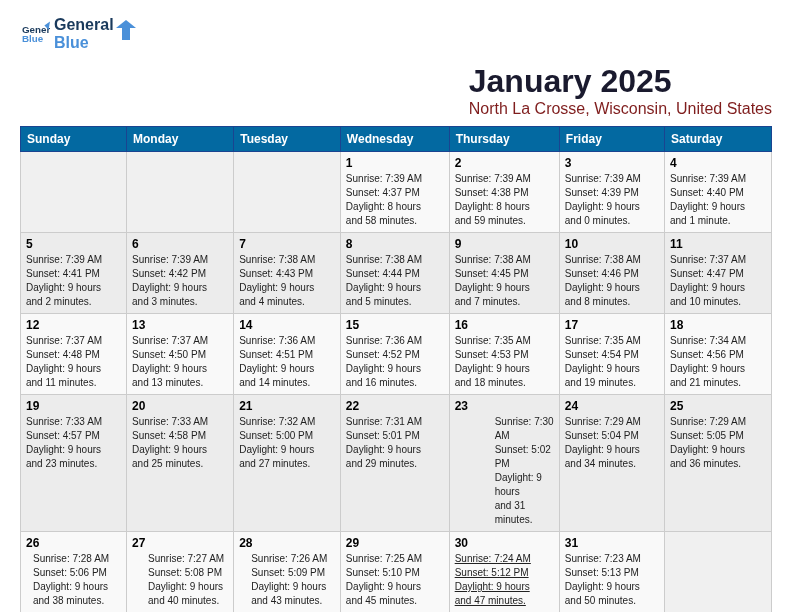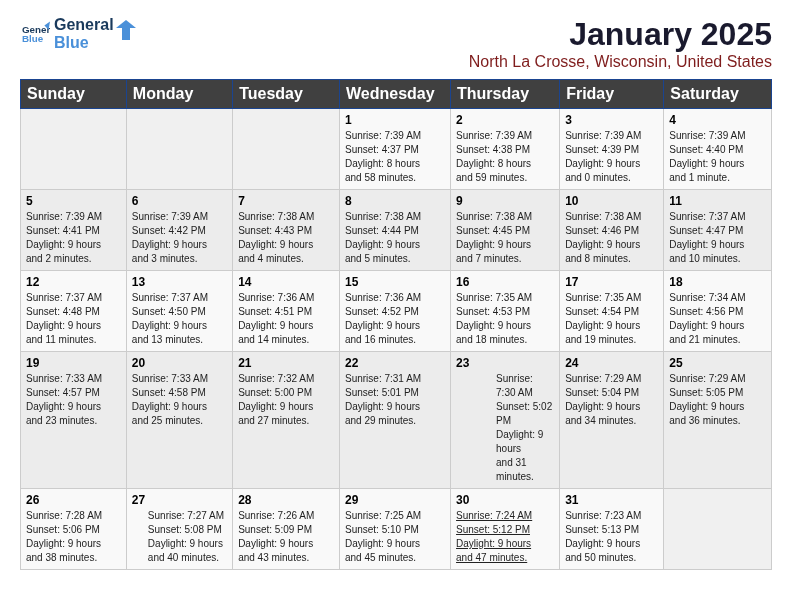--- a/index.html
+++ b/index.html
@@ -24,42 +24,43 @@
     .logo {
       display: flex;
       align-items: center;
     }
     .logo-icon {
       width: 28px;
       height: 28px;
       margin-left: 2px;
     }
     .title-block {
-      text-align: right;
+      text-align: left;
+      margin-top: 47px;
     }
     .main-title {
       font-size: 32px;
       font-weight: bold;
       color: #1a1a2e;
     }
     .subtitle {
       font-size: 16px;
       color: #7f1d1d;
     }
     .calendar {
       width: 100%;
       border-collapse: collapse;
       font-size: 10.5px;
     }
     .calendar thead tr th {
-      background-color: #404040;
+      background-color: #0369a1;
       color: #fff;
       text-align: left;
       padding: 5px 6px;
-      font-size: 16px;
+      font-size: 12px;
       font-weight: bold;
       border: 1px solid #1a4490;
     }
     .calendar tbody tr td {
       border: 1px solid #ccc;
       vertical-align: top;
       padding: 4px 5px;
       width: 113px;
       height: 72px;
       background: #fff;
@@ -307,35 +308,35 @@
             <span class="day-num">25</span>
             <div class="day-info" style="white-space: pre-line;">Sunrise: 7:29 AM
 Sunset: 5:05 PM
 Daylight: 9 hours
 and 36 minutes.</div>
           </td>
         </tr>
         <tr>
           <td>
             <span class="day-num">26</span>
-            <div class="day-info" style="white-space: pre-line;">Sunrise: 7:28 AM
+            <div class="day-info" style="white-space: pre-line; margin-left: 7px;">Sunrise: 7:28 AM
 Sunset: 5:06 PM
 Daylight: 9 hours
 and 38 minutes.</div>
           </td>
           <td>
             <span class="day-num">27</span>
             <div class="day-info" style="white-space: pre-line; margin-left: 16px;">Sunrise: 7:27 AM
 Sunset: 5:08 PM
 Daylight: 9 hours
 and 40 minutes.</div>
           </td>
           <td>
             <span class="day-num">28</span>
-            <div class="day-info" style="white-space: pre-line;">Sunrise: 7:26 AM
+            <div class="day-info" style="white-space: pre-line; margin-left: 12px;">Sunrise: 7:26 AM
 Sunset: 5:09 PM
 Daylight: 9 hours
 and 43 minutes.</div>
           </td>
           <td>
             <span class="day-num">29</span>
             <div class="day-info" style="white-space: pre-line;">Sunrise: 7:25 AM
 Sunset: 5:10 PM
 Daylight: 9 hours
 and 45 minutes.</div>

